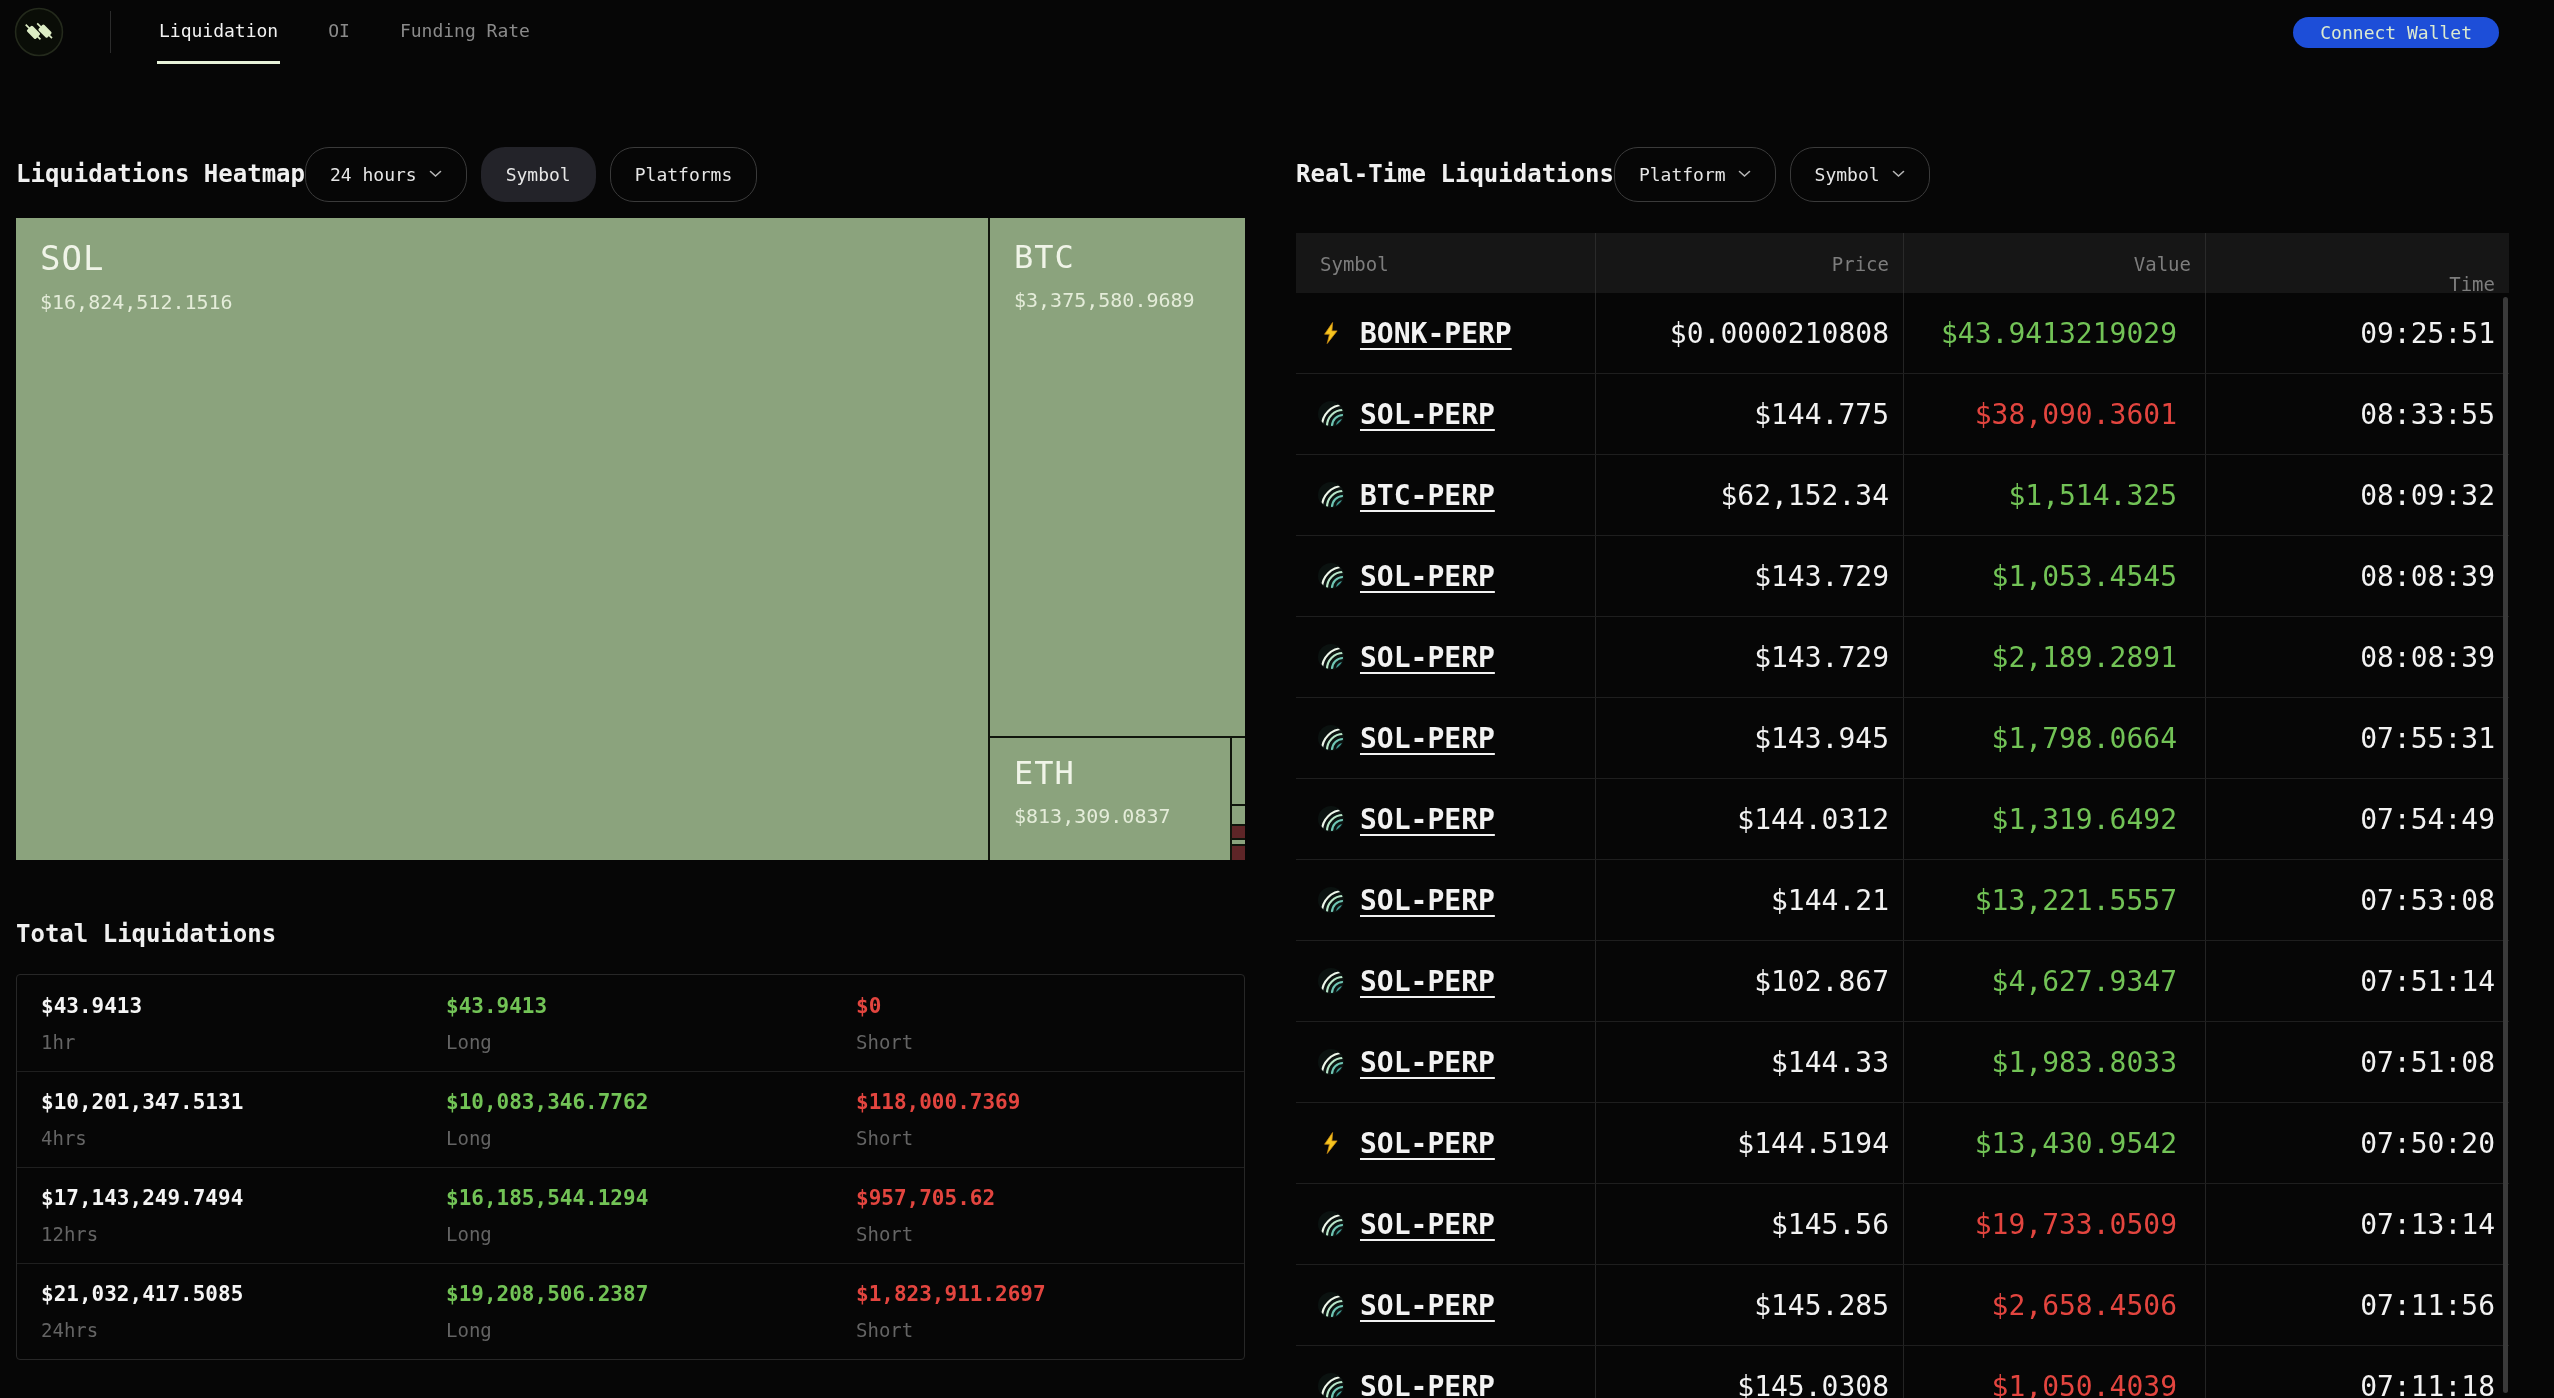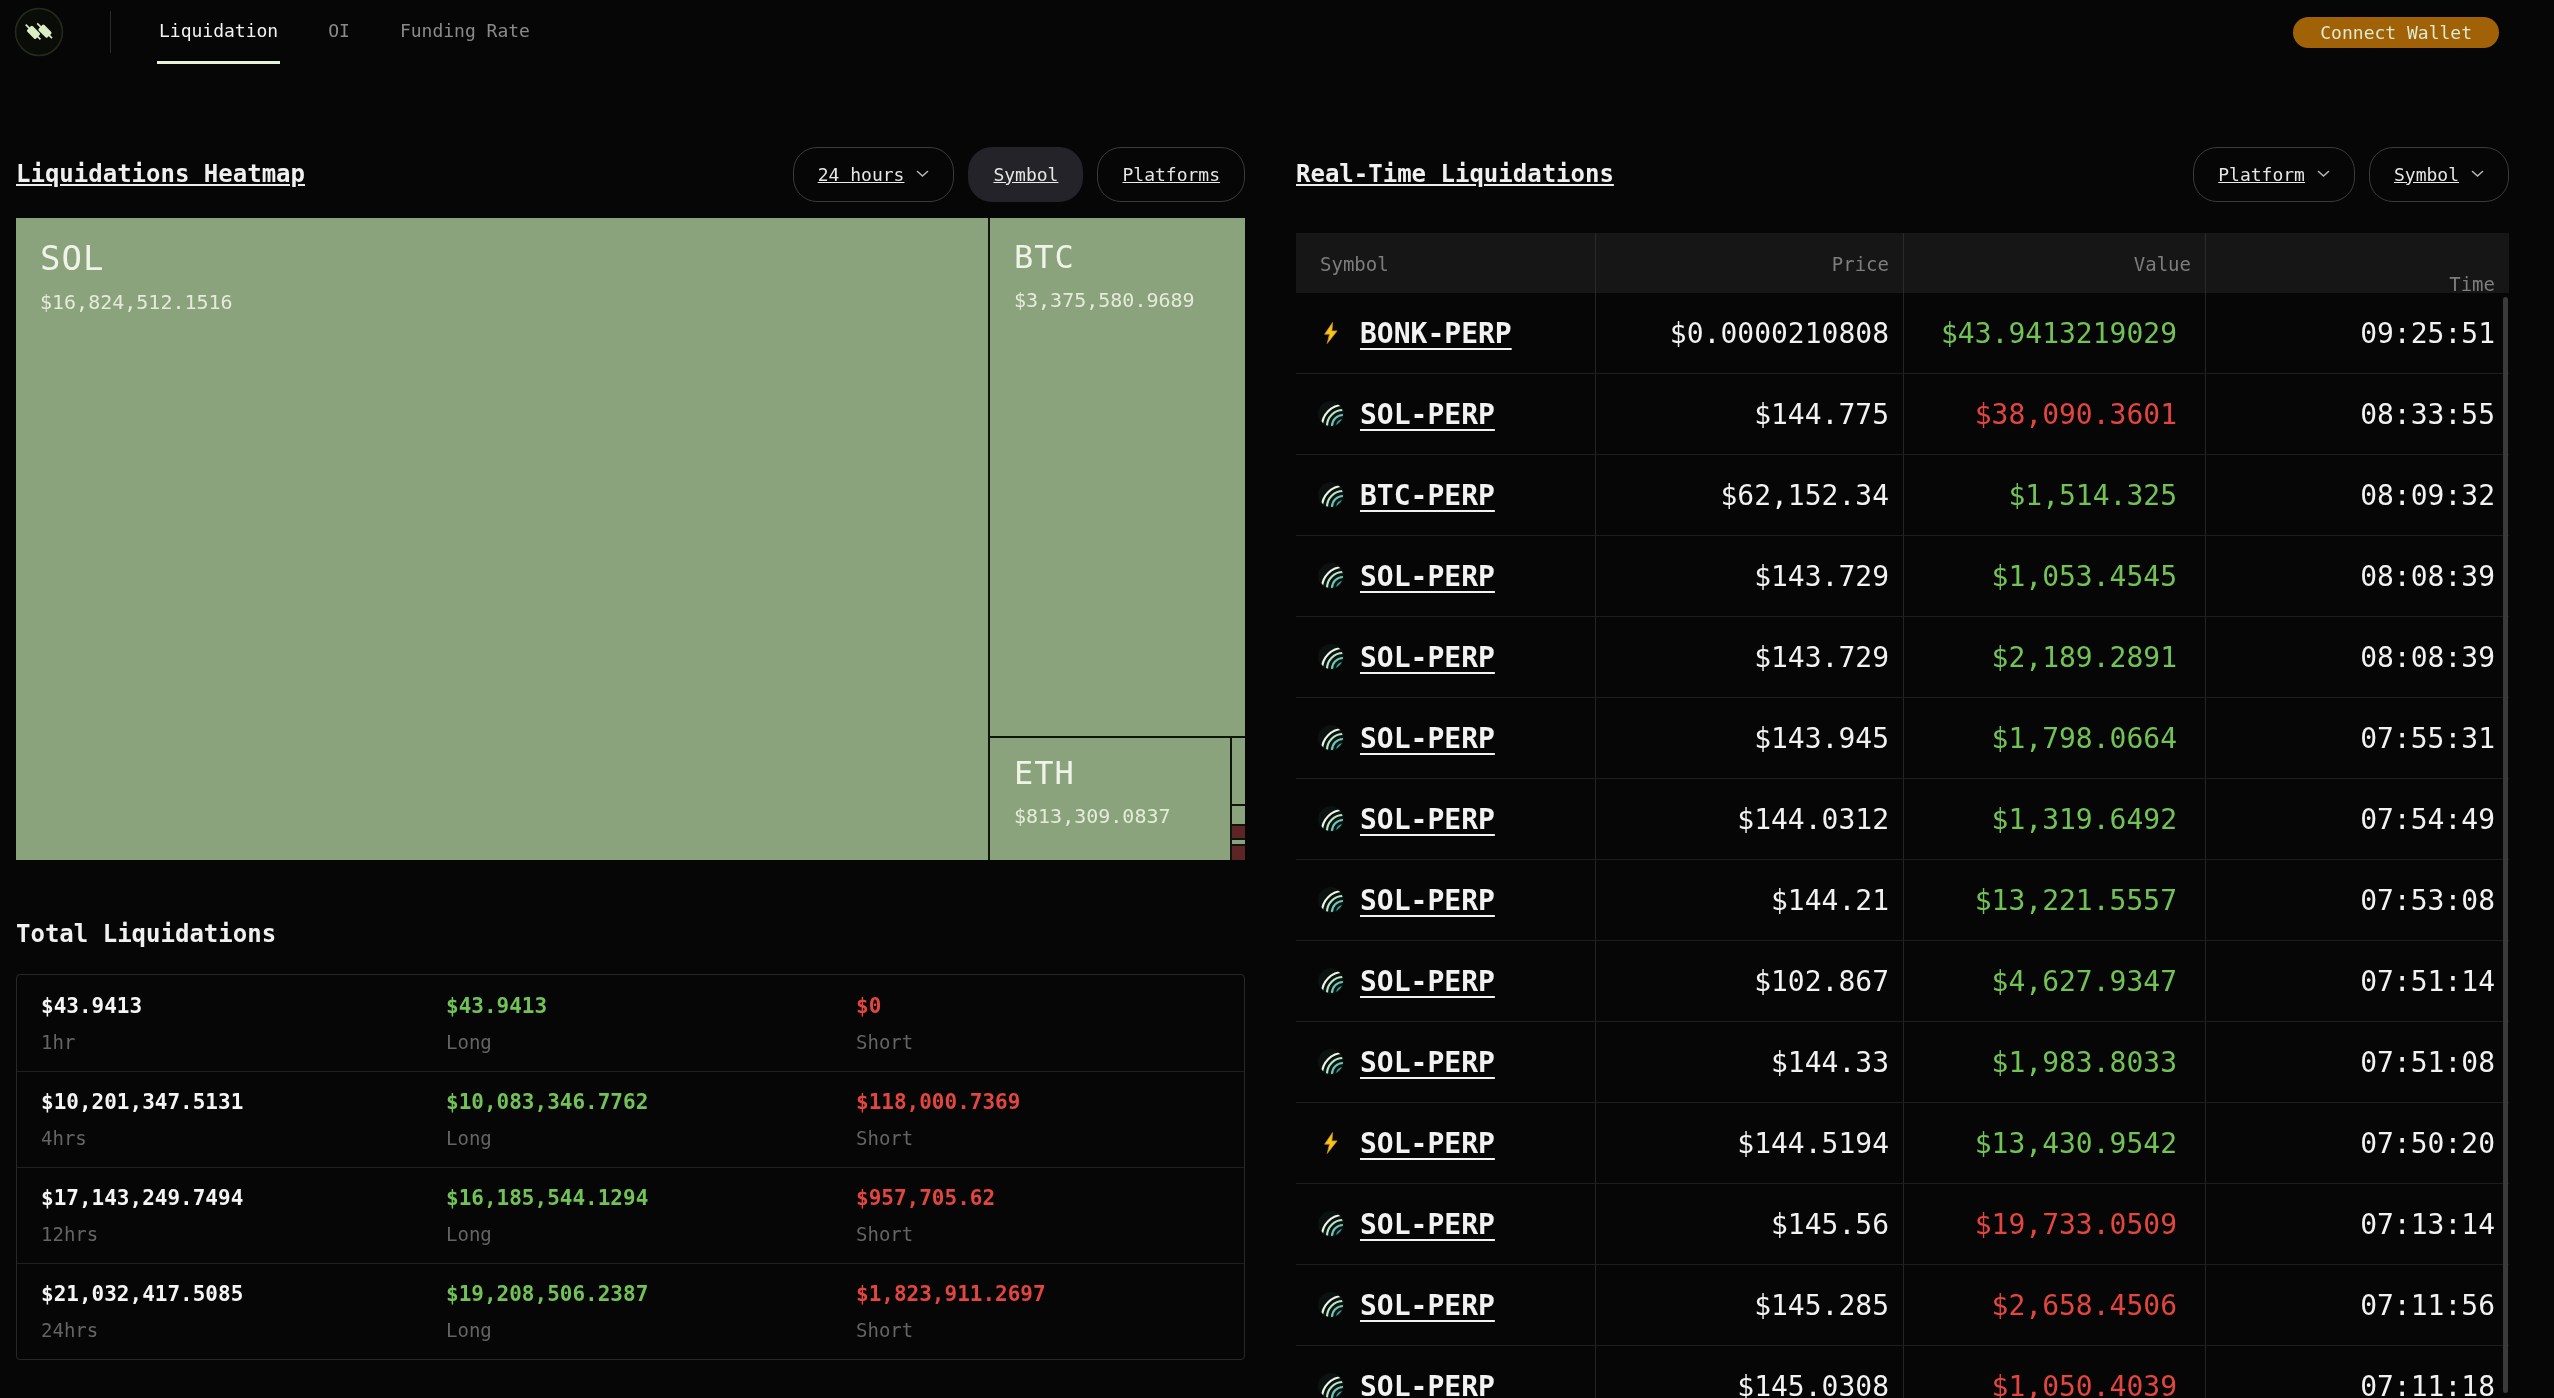--- a/index.html
+++ b/index.html
@@ -10,28 +10,28 @@
     font-family:"DejaVu Sans Mono","Liberation Mono",monospace;
   }
   
   .nav { height:64px; display:flex; align-items:center; padding:0 55px 0 14px; }
   .logo { width:50px; height:50px; flex:none; }
   .nav-divider { width:1px; height:42px; background:#2b2b2b; margin:0 46px 0 46px; }
   .tabs { display:flex; gap:46px; height:64px; align-items:stretch; }
   .tab { display:flex; align-items:center; padding:0 2px; font-size:18px; color:#8a8a8a;
          border-bottom:3px solid transparent; cursor:pointer; }
   .tab.active { color:#f2f2f2; border-bottom-color:#e6f2d9; }
-  .connect { margin-left:auto; background:#a16207; color:#dcead0; font-size:18px;
+  .connect { margin-left:auto; background:#1d4ed8; color:#dcead0; font-size:18px;
              padding:0 27px; height:31px; border-radius:24px; border:none; cursor:pointer;
              font-family:inherit; }
   
   .content { display:flex; gap:51px; padding:86px 45px 0 16px; align-items:flex-start; }
   .left-col  { width:1229px; flex:none; }
   .right-col { flex:1; min-width:0; }
-  .panel-head { display:flex; align-items:center; justify-content:space-between; height:48px;text-decoration:underline; }
+  .panel-head { display:flex; align-items:center; height:48px; }
   .panel-title { font-size:24px; font-weight:700; color:#f0f0f0; }
   .controls { display:flex; gap:14px; }
   .pill { display:inline-flex; align-items:center; gap:12px; height:55px; padding:0 24px;
           border:1px solid #3a3a3a; border-radius:24px; background:transparent;
           color:#e6e6e6; font-size:18px; font-family:inherit; cursor:pointer; }
   .pill.filled { background:#232329; border-color:transparent; }
   .chev { display:inline-flex; align-items:center; }
   
   .heatmap { margin-top:20px; height:642px; display:flex; gap:2px; background:#10150c; }
   .hm-cell { background:#8ba37d; padding:20px 0 0 24px; overflow:hidden; cursor:pointer; }

